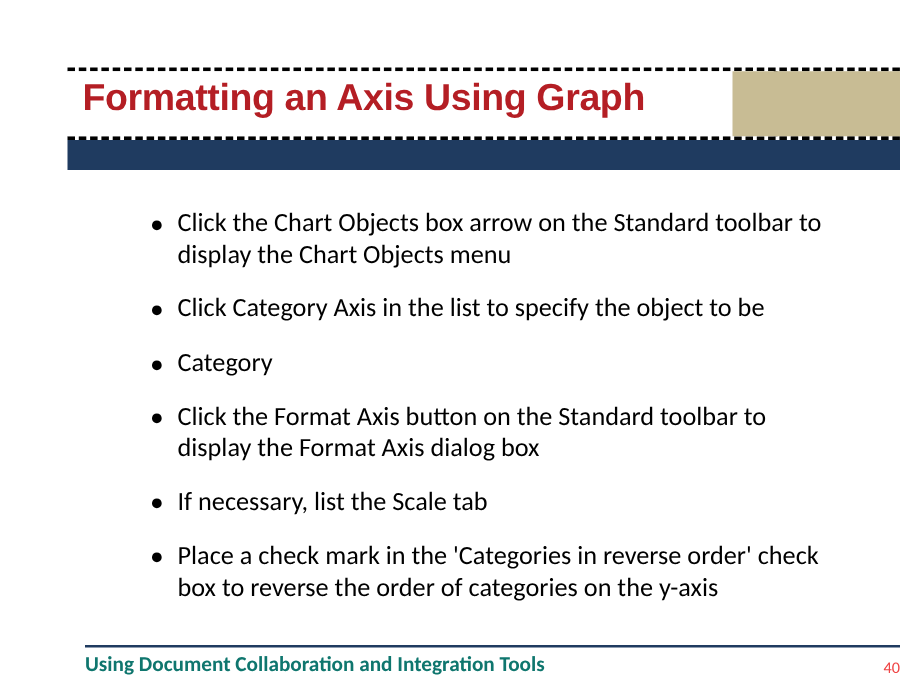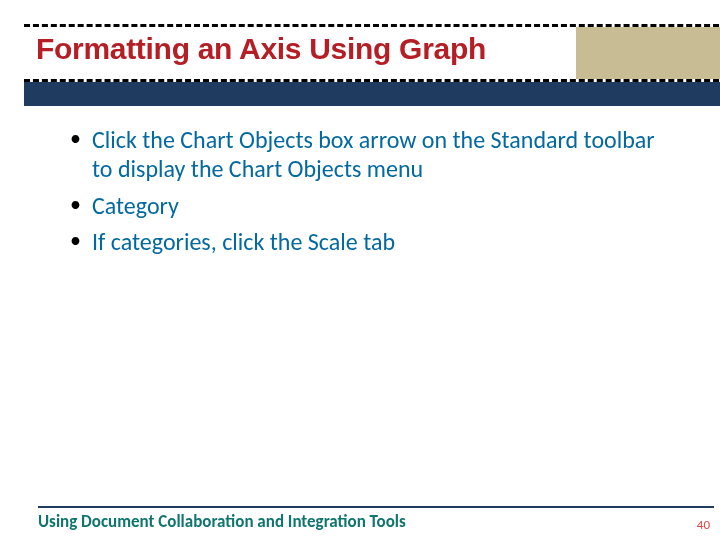--- a/index.html
+++ b/index.html
@@ -1,15 +1,15 @@
 <!DOCTYPE html>
 <html><head>
 <meta charset="utf-8">
 <style>
-  * { margin: 8px; padding: 0; box-sizing: border-box; }
+  * { margin: 18px; padding: 0; box-sizing: border-box; }
   body {
     width: 720px;
     height: 540px;
     font-family: Calibri, Arial, sans-serif;
     background: #fff;
     position: relative;
     overflow: hidden;
   }
   .top-band {
     position: absolute;
@@ -57,23 +57,23 @@
     top: 94px;
     left: 22px;
     right: 40px;
   }
   .content ul {
     list-style: none;
   }
   .content li {
     position: relative;
     padding-left: 30px;
-    font-size: 24px;
+    font-size: 21px;
     line-height: 1.2;
-    color: #0369a1;
+    color: #000000;
     margin-bottom: 2px;
   }
   .content li::before {
     content: "•";
     position: absolute;
     left: 8px;
     top: 0;
     font-size: 22px;
     color: #000;
   }
@@ -105,20 +105,23 @@
 <body>
 
 <div class="top-band"></div>
 <div class="blue-band"></div>
 
 <h1 class="slide-title">Formatting an Axis Using Graph</h1>
 
 <div class="content">
   <ul>
     <li>Click the Chart Objects box arrow on the Standard toolbar to display the Chart Objects menu</li>
+    <li>Click Category Axis in the list to specify the object to be</li>
     <li>Category</li>
-    <li>If categories, click the Scale tab</li>
+    <li>Click the Format Axis button on the Standard toolbar to display the Format Axis dialog box</li>
+    <li>If necessary, list the Scale tab</li>
+    <li>Place a check mark in the 'Categories in reverse order' check box to reverse the order of categories on the y-axis</li>
   </ul>
 </div>
 
 <div class="footer-line"></div>
 <div class="footer-text">Using Document Collaboration and Integration Tools</div>
 <div class="page-num">40</div>
 
 </body></html>

